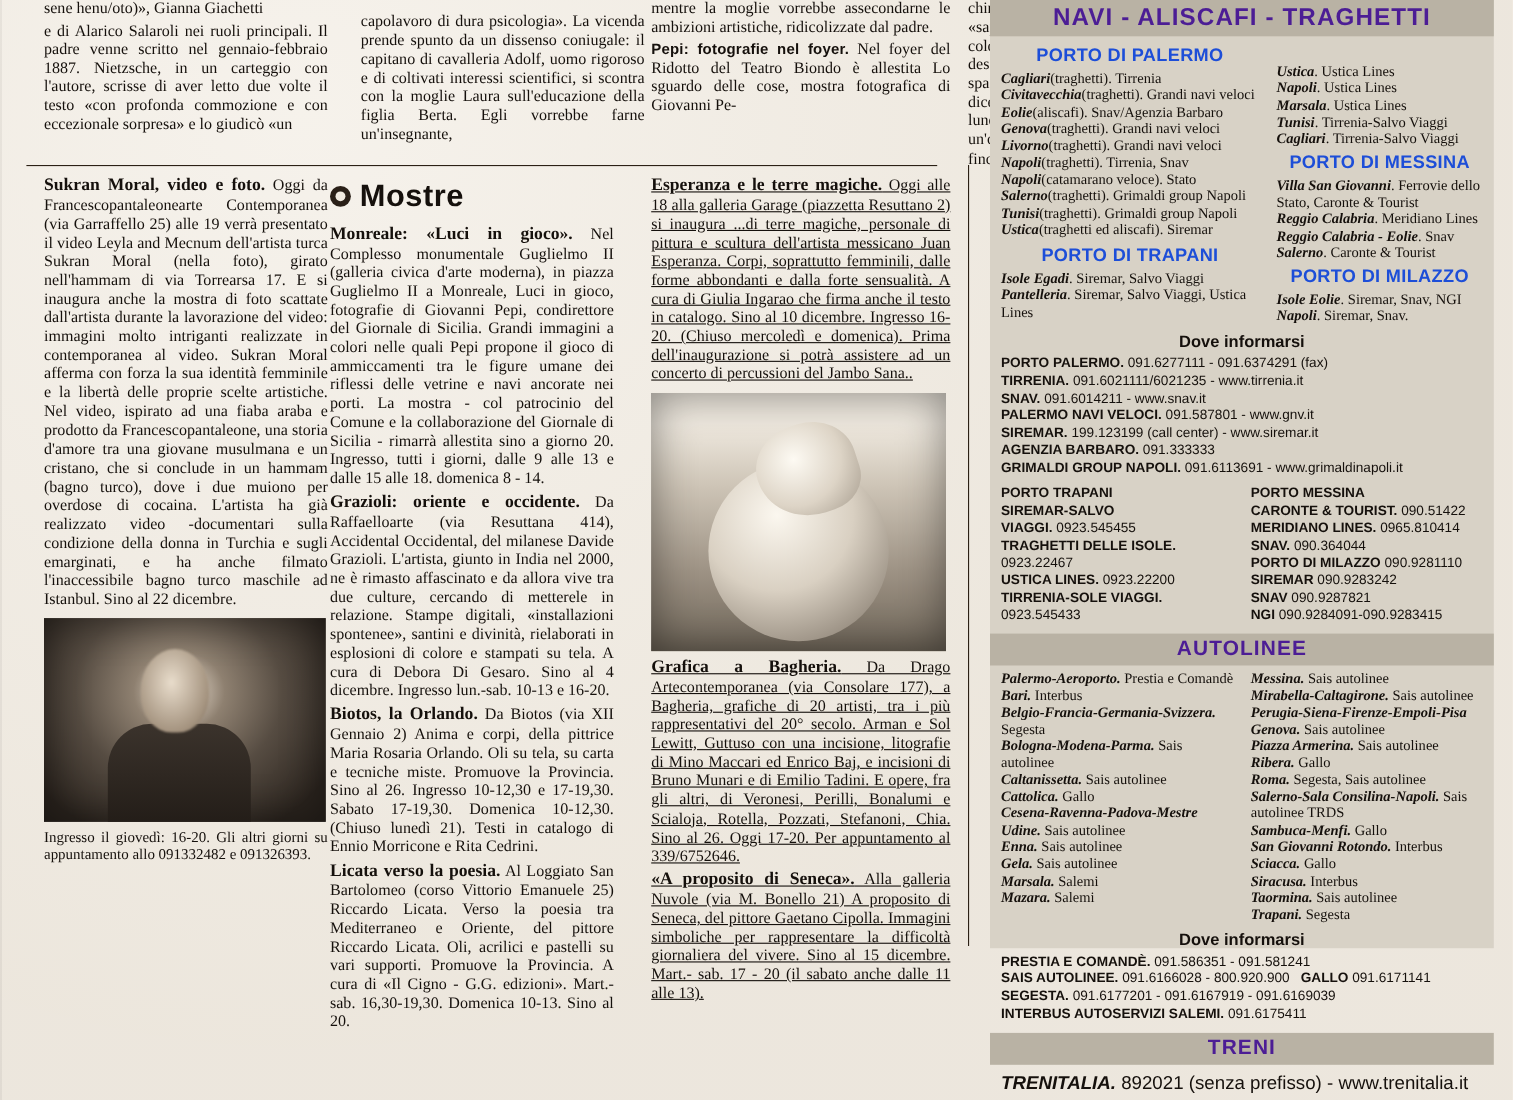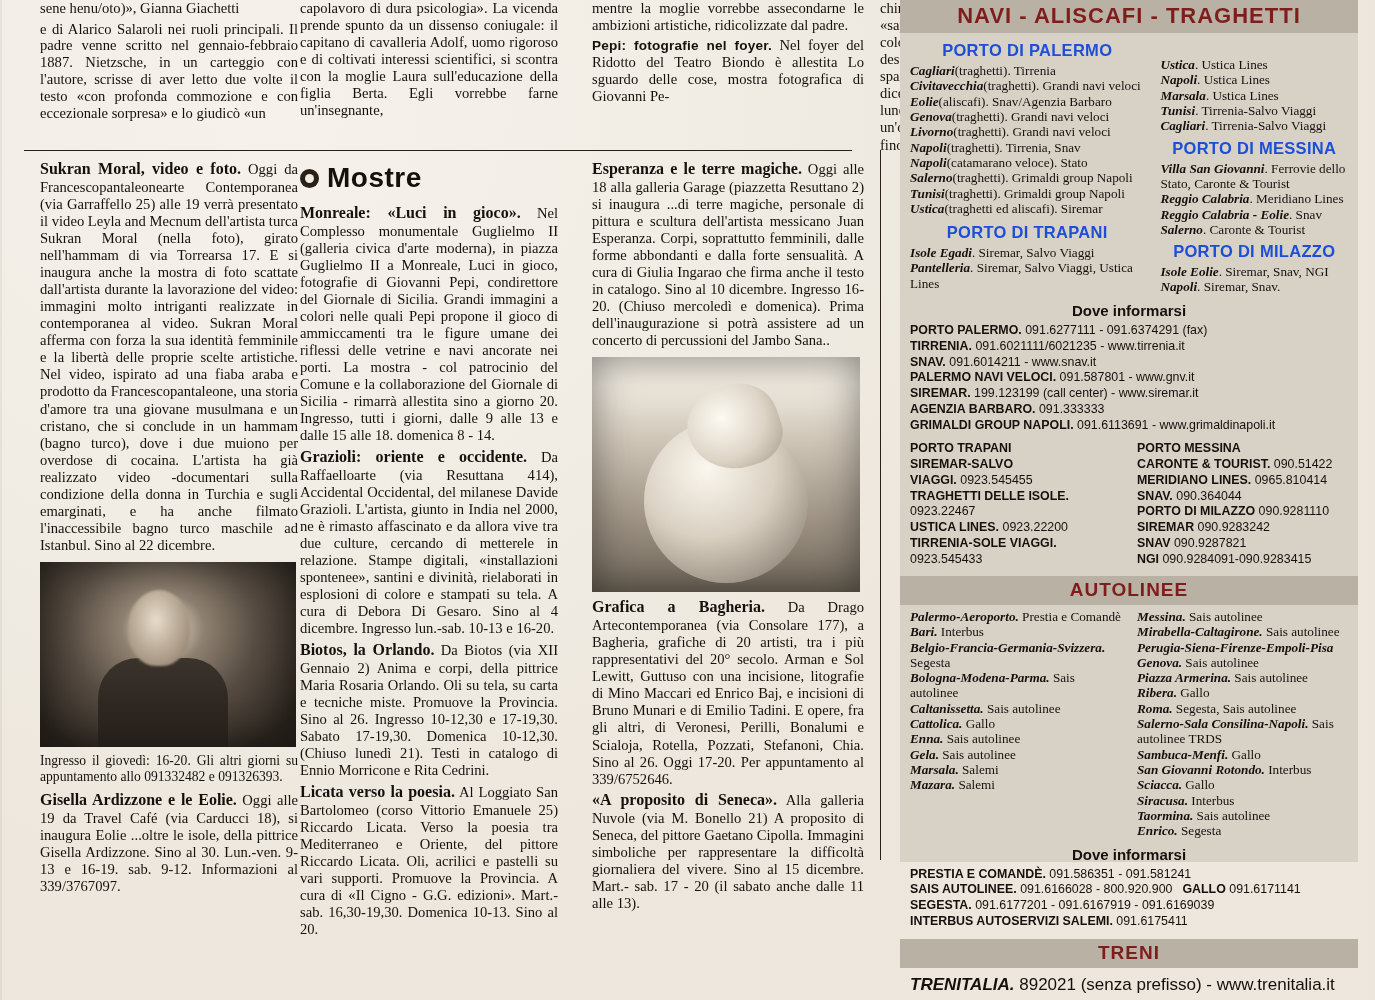--- a/index.html
+++ b/index.html
@@ -47,21 +47,21 @@
   .mostre .dot:after{content:"";position:absolute;left:5px;top:5px;width:9px;height:9px;border-radius:50%;background:#f1ebe1;}
 
   
   .panel{background:#d8d2c6;}
   .bar{
     background:#b9b2a4;
     text-align:center;
     font-family:"Liberation Sans", sans-serif;
     font-weight:bold;
     letter-spacing:1px;
-    color:#7f1d1d;
+    color:#4c1d95;
     padding:3px 0 4px 0;
     font-size:19px;
   }
   .bar.big{font-size:22px;}
   .porto-head{
     text-align:center;font-family:"Liberation Sans", sans-serif;font-weight:bold;
     font-size:16.5px;letter-spacing:.3px;margin:6px 0 3px 0;color:#1d4ed8;
   }
   .mini{font-size:13.2px;line-height:1.16;font-family:Liberation Serif, serif;}
   .two{display:flex;gap:16px;}
@@ -108,21 +108,21 @@
 </head>
 <body>
 
 <div class="page">
 
   <div class="col c1 topblock" style="top:0;">
     <p>sene henu/oto)», Gianna Giachetti</p>
     <p>e di Alarico Salaroli nei ruoli principali. Il padre venne scritto nel gennaio-febbraio 1887. Nietzsche, in un carteggio con l'autore, scrisse di aver letto due volte il testo «con profonda commozione e con eccezionale sorpresa» e lo giudicò «un</p>
   </div>
 
-  <div class="col c2 topblock" style="top:0;">
+  <div class="col c2 topblock" style="top:12px;margin-left:28px;">
     <p>capolavoro di dura psicologia». La vicenda prende spunto da un dissenso coniugale: il capitano di cavalleria Adolf, uomo rigoroso e di coltivati interessi scientifici, si scontra con la moglie Laura sull'educazione della figlia Berta. Egli vorrebbe farne un'insegnante,</p>
   </div>
 
   <div class="col c3 topblock" style="top:0;">
     <p>mentre la moglie vorrebbe assecondarne le ambizioni artistiche, ridicolizzate dal padre.</p>
     <p>
       <b class="sans" style="font-size:13.6px;letter-spacing:.2px;">Pepi: fotografie nel foyer.</b>
       <span>Nel foyer del Ridotto del Teatro Biondo è allestita Lo sguardo delle cose, mostra fotografica di Giovanni Pe-</span>
     </p>
   </div>
@@ -136,23 +136,20 @@
 
   <div class="col c1" style="top:160px;">
     <p>
       <b class="entry-title" style="font-size:16px;">Sukran Moral, video e foto.</b><span> Oggi da Francescopantaleonearte Contemporanea (via Garraffello 25) alle 19 verrà presentato il video Leyla and Mecnum dell'artista turca Sukran Moral (nella foto), girato nell'hammam di via Torrearsa 17. E si inaugura anche la mostra di foto scattate dall'artista durante la lavorazione del video: immagini molto intriganti realizzate in contemporanea al video. Sukran Moral afferma con forza la sua identità femminile e la libertà delle proprie scelte artistiche. Nel video, ispirato ad una fiaba araba e prodotto da Francescopantaleone, una storia d'amore tra una giovane musulmana e un cristano, che si conclude in un hammam (bagno turco), dove i due muiono per overdose di cocaina. L'artista ha già realizzato video -documentari sulla condizione della donna in Turchia e sugli emarginati, e ha anche filmato l'inaccessibile bagno turco maschile ad Istanbul. Sino al 22 dicembre.</span>
     </p>
 
     <div class="photo portrait"></div>
 
     <p class="caption">Ingresso il giovedì: 16-20. Gli altri giorni su appuntamento allo 091332482 e 091326393.</p>
 
-    <p style="margin-top:6px;">
-      <b class="entry-title" style="font-size:16px;">Gisella Ardizzone e le Eolie.</b><span> Oggi alle 19 da Travel Café (via Carducci 18), si inaugura Eolie ...oltre le isole, della pittrice Gisella Ardizzone. Sino al 30. Lun.-ven. 9-13 e 16-19. sab. 9-12. Informazioni al 339/3767097.</span>
-    </p>
   </div>
 
   <div class="col c2" style="top:160px;">
     <div class="mostre">
       <span class="dot"></span>
       <span>Mostre</span>
     </div>
 
     <p>
       <b class="entry-title" style="font-size:16px;">Monreale: «Luci in gioco».</b><span> Nel Complesso monumentale Guglielmo II (galleria civica d'arte moderna), in piazza Guglielmo II a Monreale, Luci in gioco, fotografie di Giovanni Pepi, condirettore del Giornale di Sicilia. Grandi immagini a colori nelle quali Pepi propone il gioco di ammiccamenti tra le figure umane dei riflessi delle vetrine e navi ancorate nei porti. La mostra - col patrocinio del Comune e la collaborazione del Giornale di Sicilia - rimarrà allestita sino a giorno 20. Ingresso, tutti i giorni, dalle 9 alle 13 e dalle 15 alle 18. domenica 8 - 14.</span>
@@ -161,21 +158,21 @@
       <b class="entry-title" style="font-size:16px;">Grazioli: oriente e occidente.</b><span> Da Raffaelloarte (via Resuttana 414), Accidental Occidental, del milanese Davide Grazioli. L'artista, giunto in India nel 2000, ne è rimasto affascinato e da allora vive tra due culture, cercando di metterele in relazione. Stampe digitali, «installazioni spontenee», santini e divinità, rielaborati in esplosioni di colore e stampati su tela. A cura di Debora Di Gesaro. Sino al 4 dicembre. Ingresso lun.-sab. 10-13 e 16-20.</span>
     </p>
     <p>
       <b class="entry-title" style="font-size:16px;">Biotos, la Orlando.</b><span> Da Biotos (via XII Gennaio 2) Anima e corpi, della pittrice Maria Rosaria Orlando. Oli su tela, su carta e tecniche miste. Promuove la Provincia. Sino al 26. Ingresso 10-12,30 e 17-19,30. Sabato 17-19,30. Domenica 10-12,30. (Chiuso lunedì 21). Testi in catalogo di Ennio Morricone e Rita Cedrini.</span>
     </p>
     <p>
       <b class="entry-title" style="font-size:16px;">Licata verso la poesia.</b><span> Al Loggiato San Bartolomeo (corso Vittorio Emanuele 25) Riccardo Licata. Verso la poesia tra Mediterraneo e Oriente, del pittore Riccardo Licata. Oli, acrilici e pastelli su vari supporti. Promuove la Provincia. A cura di «Il Cigno - G.G. edizioni». Mart.-sab. 16,30-19,30. Domenica 10-13. Sino al 20.</span>
     </p>
   </div>
 
-  <div class="col c3" style="top:160px;">
+  <div class="col c3" style="top:160px;text-decoration:underline;">
     <p>
       <b class="entry-title" style="font-size:16px;">Esperanza e le terre magiche.</b><span> Oggi alle 18 alla galleria Garage (piazzetta Resuttano 2) si inaugura ...di terre magiche, personale di pittura e scultura dell'artista messicano Juan Esperanza. Corpi, soprattutto femminili, dalle forme abbondanti e dalla forte sensualità. A cura di Giulia Ingarao che firma anche il testo in catalogo. Sino al 10 dicembre. Ingresso 16-20. (Chiuso mercoledì e domenica). Prima dell'inaugurazione si potrà assistere ad un concerto di percussioni del Jambo Sana..</span>
     </p>
 
     <div class="photo sculpture">
       <div class="ball"></div>
       <div class="fig"></div>
     </div>
 
     <p style="margin-top:6px;">
@@ -279,39 +276,40 @@
 
     <div style="padding:4px 10px 0 10px;">
       <div class="two">
         <div class="mini">
           <div><b><i>Palermo-Aeroporto.</i></b><span> Prestia e Comandè</span></div>
           <div><b><i>Bari.</i></b><span> Interbus</span></div>
           <div><b><i>Belgio-Francia-Germania-Svizzera.</i></b><span> Segesta</span></div>
           <div><b><i>Bologna-Modena-Parma.</i></b><span> Sais autolinee</span></div>
           <div><b><i>Caltanissetta.</i></b><span> Sais autolinee</span></div>
           <div><b><i>Cattolica.</i></b><span> Gallo</span></div>
+          <div><b><i>Cesena-Ravenna-Padova-Mestre Udine.</i></b><span> Sais autolinee</span></div>
           <div><b><i>Enna.</i></b><span> Sais autolinee</span></div>
           <div><b><i>Gela.</i></b><span> Sais autolinee</span></div>
           <div><b><i>Marsala.</i></b><span> Salemi</span></div>
           <div><b><i>Mazara.</i></b><span> Salemi</span></div>
         </div>
         <div class="mini">
           <div><b><i>Messina.</i></b><span> Sais autolinee</span></div>
           <div><b><i>Mirabella-Caltagirone.</i></b><span> Sais autolinee</span></div>
           <div><b><i>Perugia-Siena-Firenze-Empoli-Pisa Genova.</i></b><span> Sais autolinee</span></div>
           <div><b><i>Piazza Armerina.</i></b><span> Sais autolinee</span></div>
           <div><b><i>Ribera.</i></b><span> Gallo</span></div>
           <div><b><i>Roma.</i></b><span> Segesta, Sais autolinee</span></div>
           <div><b><i>Salerno-Sala Consilina-Napoli.</i></b><span> Sais autolinee TRDS</span></div>
           <div><b><i>Sambuca-Menfi.</i></b><span> Gallo</span></div>
           <div><b><i>San Giovanni Rotondo.</i></b><span> Interbus</span></div>
           <div><b><i>Sciacca.</i></b><span> Gallo</span></div>
           <div><b><i>Siracusa.</i></b><span> Interbus</span></div>
           <div><b><i>Taormina.</i></b><span> Sais autolinee</span></div>
-          <div><b><i>Enrico.</i></b><span> Segesta</span></div>
+          <div><b><i>Trapani.</i></b><span> Segesta</span></div>
         </div>
       </div>
 
       <div class="centerline">Dove informarsi</div>
       <div class="info-line">
         <div><b>PRESTIA E COMANDÈ.</b><span> 091.586351 - 091.581241</span></div>
         <div><b>SAIS AUTOLINEE.</b><span> 091.6166028 - 800.920.900</span><b style="margin-left:10px;">GALLO</b><span> 091.6171141</span></div>
         <div><b>SEGESTA.</b><span> 091.6177201 - 091.6167919 - 091.6169039</span></div>
         <div><b>INTERBUS AUTOSERVIZI SALEMI.</b><span> 091.6175411</span></div>
       </div>

